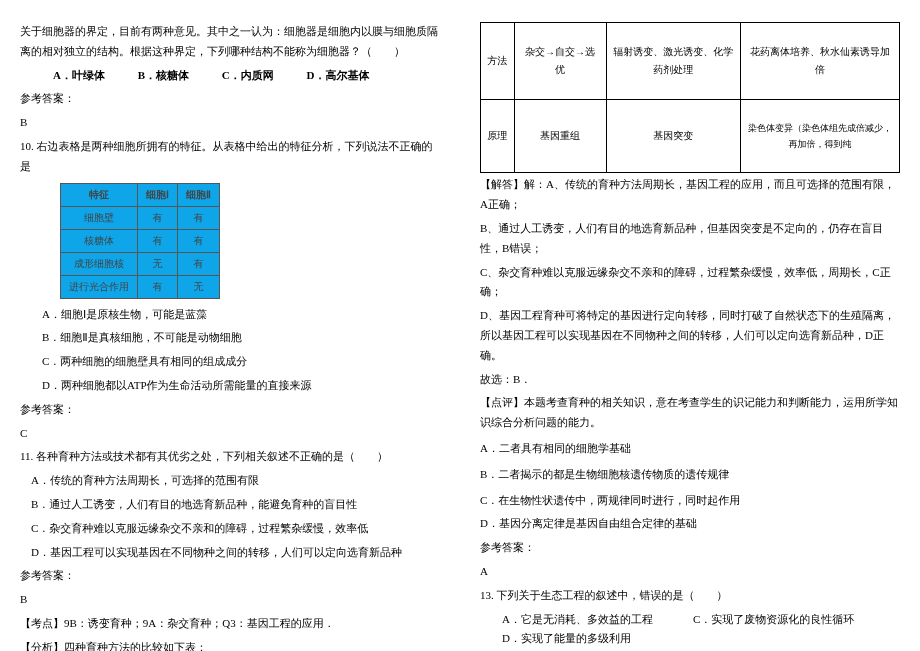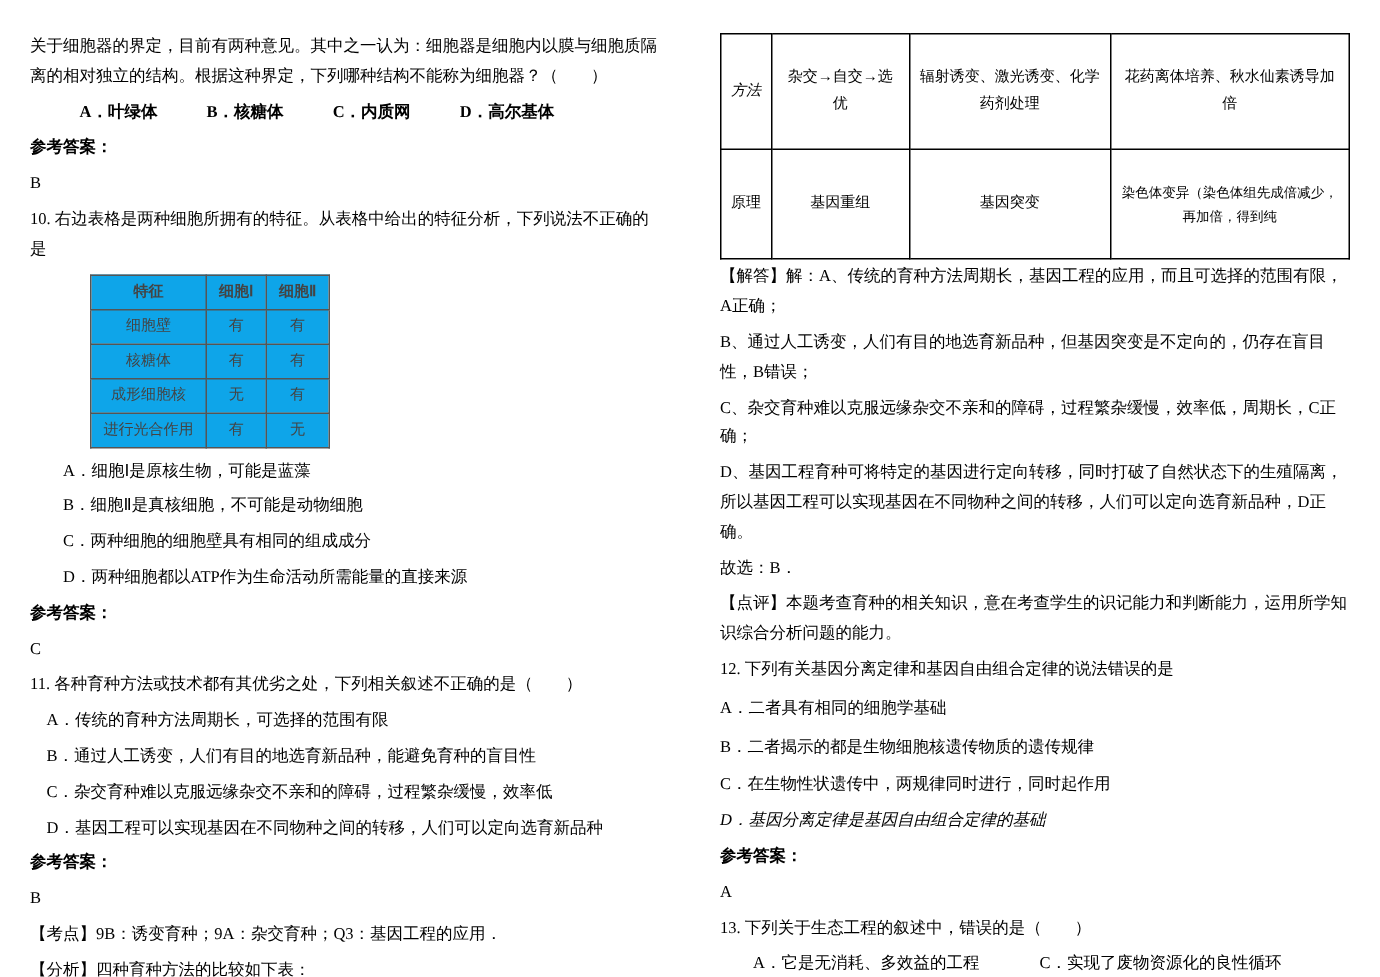--- a/index.html
+++ b/index.html
@@ -22,21 +22,21 @@
       width: 50%;
       padding: 18px 20px 10px 20px;
       position: relative;
     }
     .col-left {
       border-right: 0;
     }
     p { margin: 4px 0; }
     .indent { text-indent: 1em; }
     .indent2 { text-indent: 2em; }
-    .ans-label { font-weight: bold; }
+    .ans-label { font-weight: normal; }
     table.inner-tbl {
       border-collapse: collapse;
       margin: 6px 0 6px 40px;
       font-size: 10px;
     }
     table.inner-tbl td, table.inner-tbl th {
       border: 1px solid #555;
       padding: 2px 8px;
       text-align: center;
       background: #0ea5e9;
@@ -126,46 +126,45 @@
 
     <p>【考点】9B：诱变育种；9A：杂交育种；Q3：基因工程的应用．</p>
     <p>【分析】四种育种方法的比较如下表：</p>
 
   </div>
 
   <div class="col col-right">
     <table class="cmp-tbl">
       <tbody>
           <tr>
-        <td class="lab" style="width:8%;font-style:italic;">方法</td>
+        <td class="lab" style="width:8%;">方法</td>
         <td style="width:22%;">杂交→自交→选优</td>
         <td style="width:32%;">辐射诱变、激光诱变、化学药剂处理</td>
         <td style="width:38%;">花药离体培养、秋水仙素诱导加倍</td>
       </tr>
       <tr>
         <td class="lab">原理</td>
         <td>基因重组</td>
         <td>基因突变</td>
         <td style="font-size:9px;">染色体变异（染色体组先成倍减少，再加倍，得到纯</td>
       </tr>
     </tbody>
       </table>
 
     <p class="small-gap">【解答】解：A、传统的育种方法周期长，基因工程的应用，而且可选择的范围有限，A正确；</p>
     <p>B、通过人工诱变，人们有目的地选育新品种，但基因突变是不定向的，仍存在盲目性，B错误；</p>
     <p>C、杂交育种难以克服远缘杂交不亲和的障碍，过程繁杂缓慢，效率低，周期长，C正确；</p>
     <p>D、基因工程育种可将特定的基因进行定向转移，同时打破了自然状态下的生殖隔离，所以基因工程可以实现基因在不同物种之间的转移，人们可以定向选育新品种，D正确。</p>
     <p>故选：B．</p>
     <p>【点评】本题考查育种的相关知识，意在考查学生的识记能力和判断能力，运用所学知识综合分析问题的能力。</p>
 
-    <p>12. 下列有关基因分离定律和基因自由组合定律的说法错误的是</p>
     <p style="margin-top:6px;">A．二者具有相同的细胞学基础</p>
     <p style="margin-top:6px;">B．二者揭示的都是生物细胞核遗传物质的遗传规律</p>
     <p style="margin-top:6px;">C．在生物性状遗传中，两规律同时进行，同时起作用</p>
-    <p style="margin-top:2px;font-style:italic;">D．基因分离定律是基因自由组合定律的基础</p>
+    <p style="margin-top:2px;">D．基因分离定律是基因自由组合定律的基础</p>
     <p class="ans-label">参考答案：</p>
     <p>A</p>
 
     <p>13. 下列关于生态工程的叙述中，错误的是（　　）</p>
     <div class="opt-row">
       <div class="o">A．它是无消耗、多效益的工程</div>
       <div class="o">C．实现了废物资源化的良性循环</div>
       <div class="o">D．实现了能量的多级利用</div>
     </div>
     <p class="ans-label">参考答案：</p>

